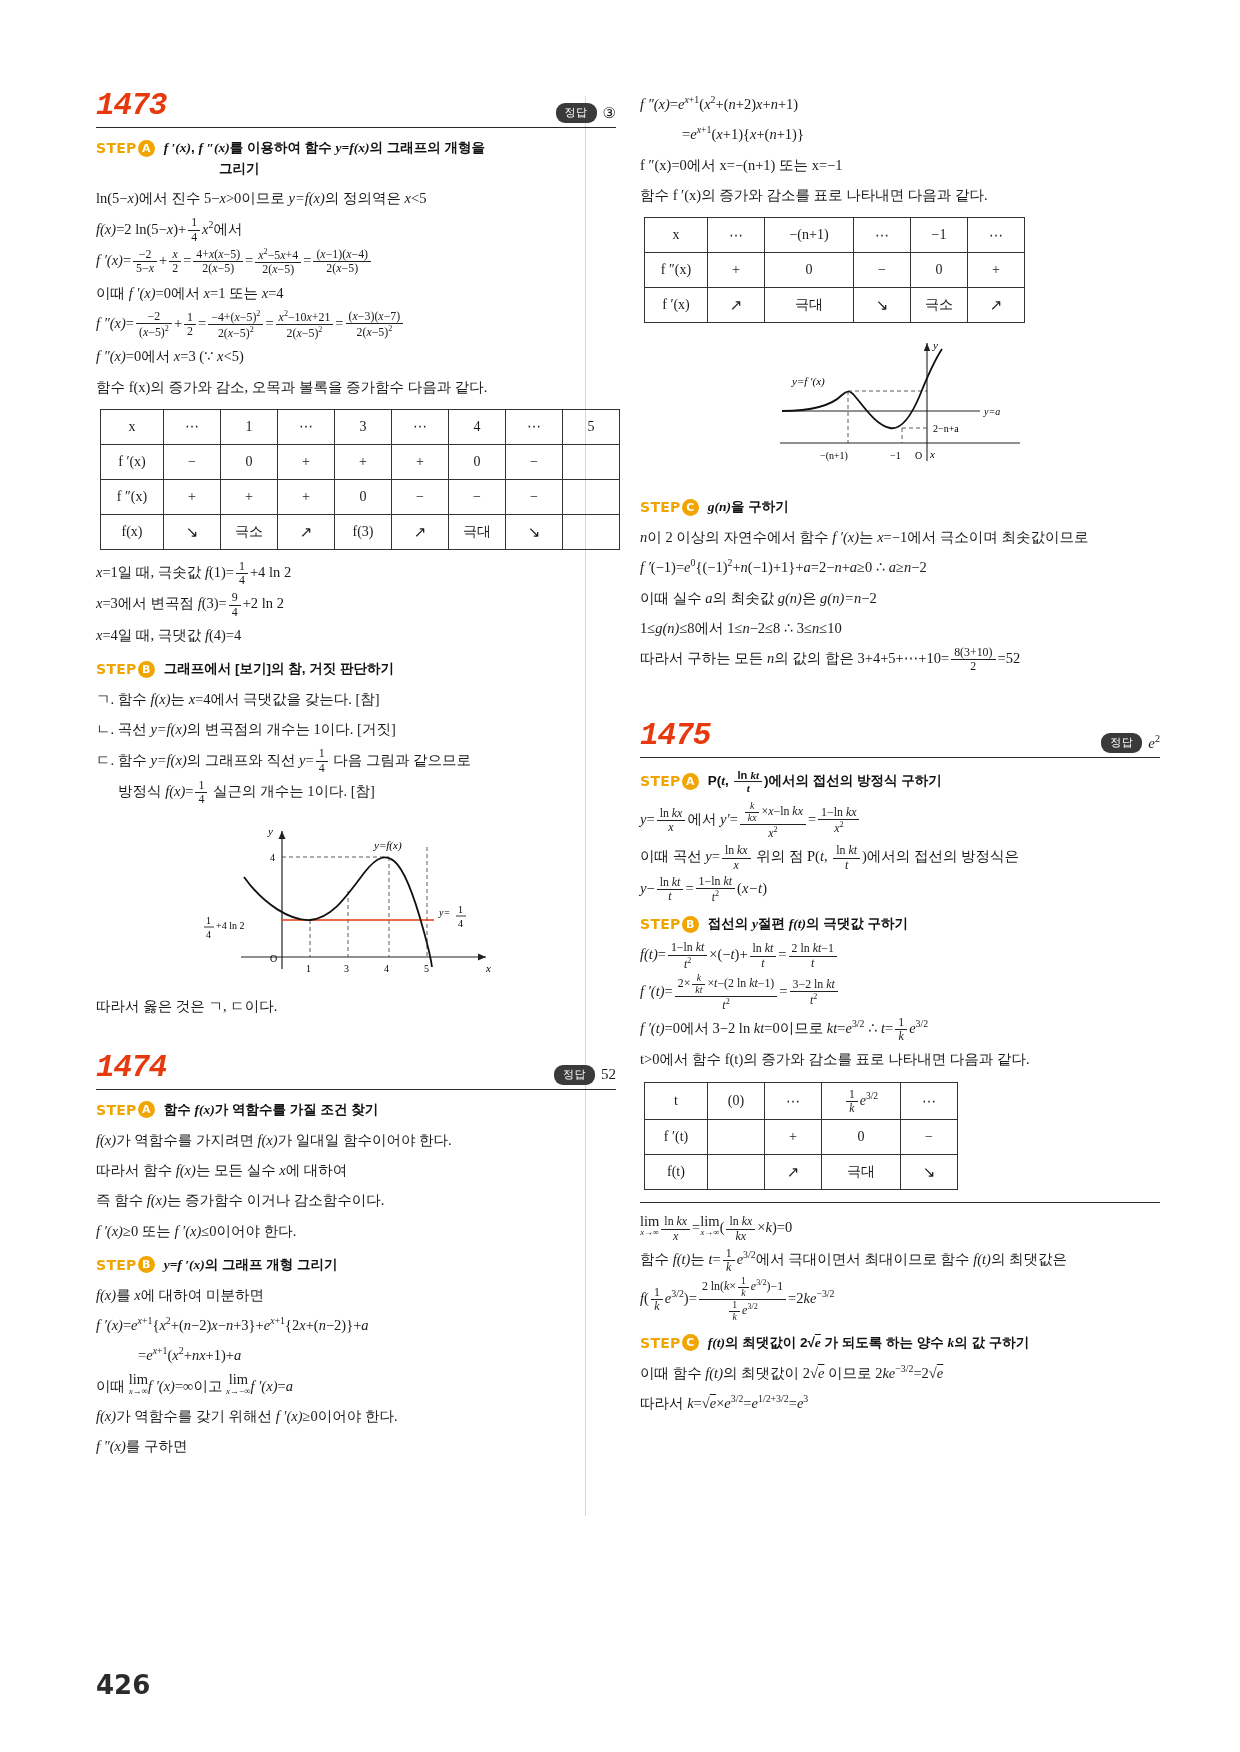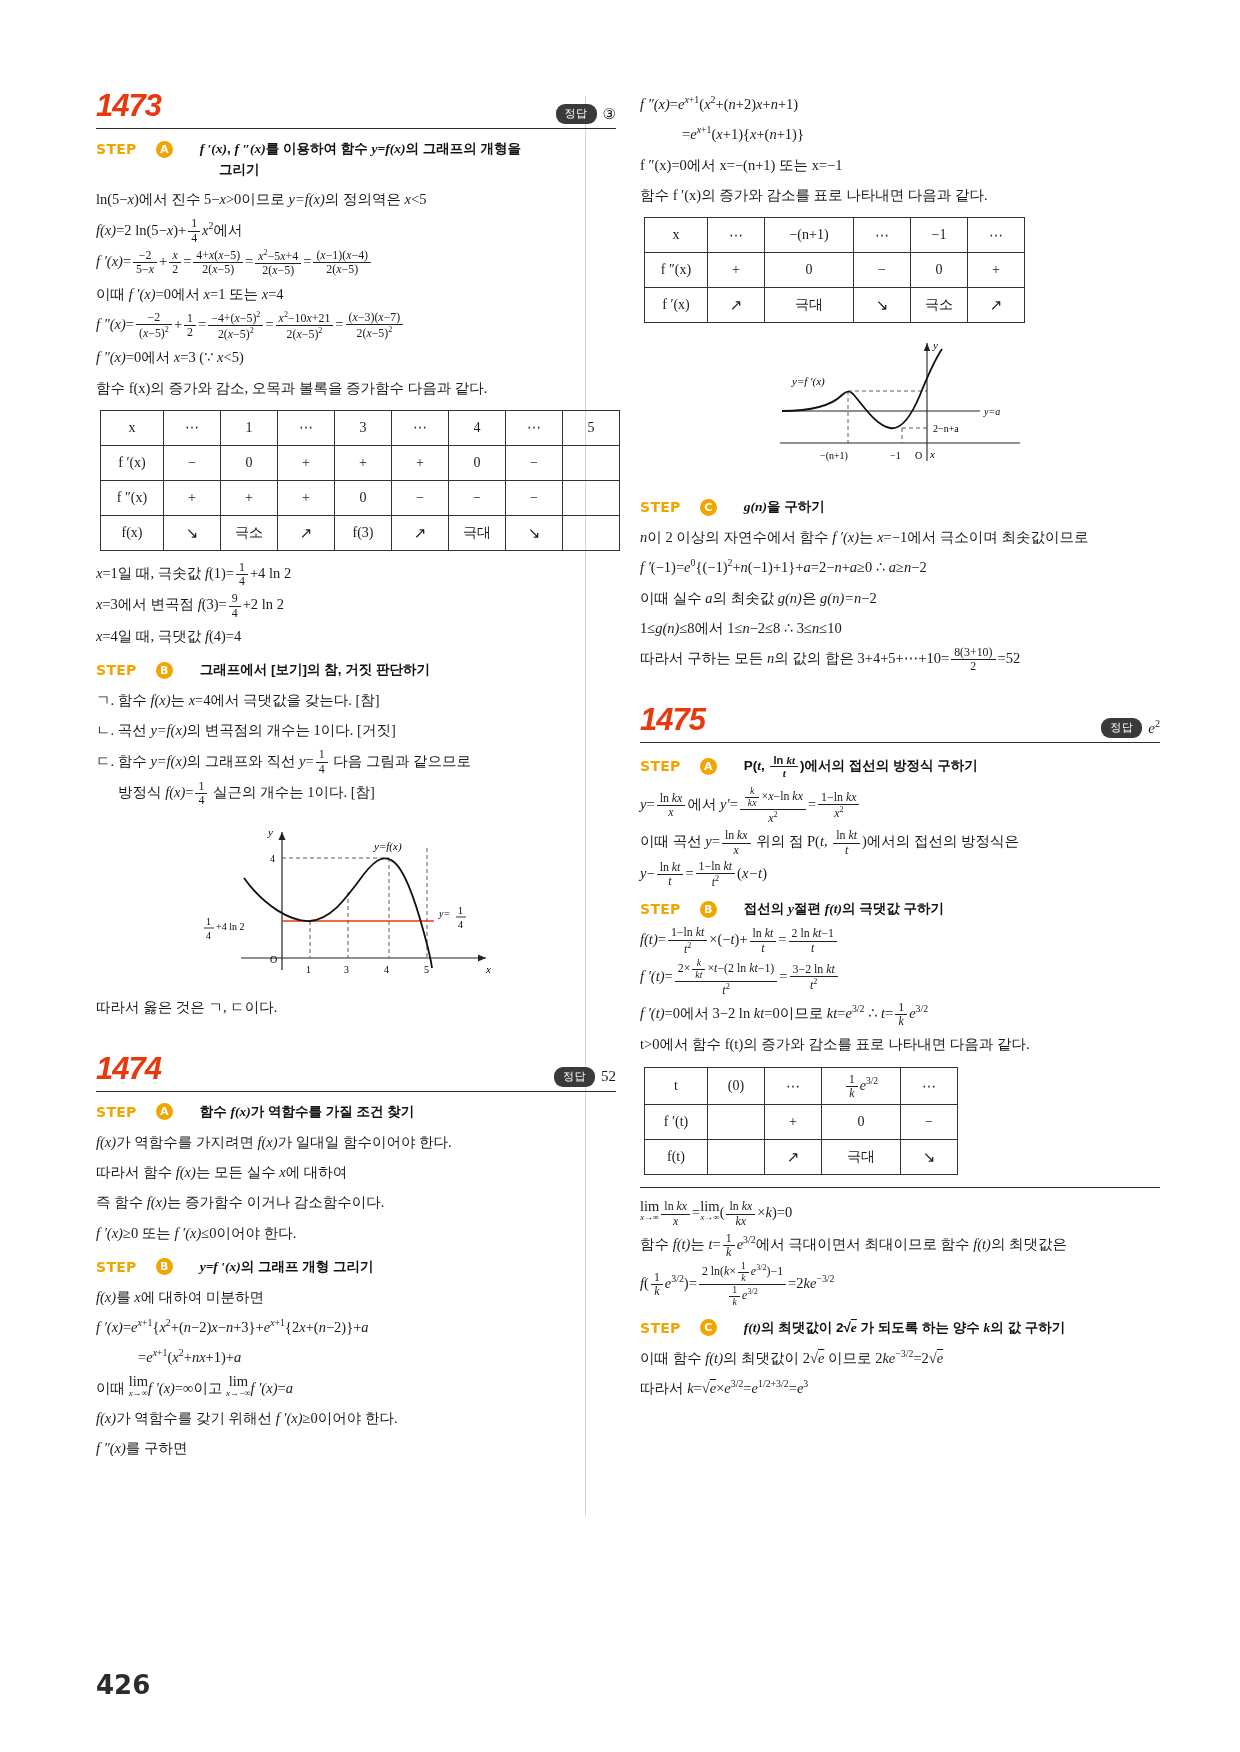--- a/index.html
+++ b/index.html
@@ -11,39 +11,39 @@
     position:relative;
     overflow:hidden;
   }
   .page{position:relative;width:1240px;height:1752px;}
   .col{position:absolute;top:0;width:520px;}
   .col-left{left:96px;}
   .col-right{left:640px;}
   .divider{position:absolute;left:585px;top:96px;width:1px;height:1420px;background:#d8d8d8;}
   .prob-head{position:relative;margin-bottom:4px;}
   .prob-num{
-    font-family:Liberation Sans, sans-serif;
+    font-family:Liberation Mono, monospace;
     font-weight:bold;font-style:italic;
     font-size:31px;color:#e8380d;letter-spacing:-1px;
   }
   .ans-badge{
     position:absolute;right:0;bottom:0;
     display:flex;align-items:center;gap:6px;
     font-size:12px;
   }
   .ans-pill{
     background:#3a3a3a;color:#fff;border-radius:9px;
     font-family:"Liberation Sans", sans-serif;
     font-size:11px;padding:2px 9px 3px 9px;letter-spacing:0.5px;
   }
   .ans-val{font-family:"Liberation Serif", serif;font-size:15px;}
   .hr{border-top:1.6px solid #2b2b2b;margin:2px 0 10px 0;}
   .hr-thin{border-top:1px solid #2b2b2b;margin:2px 0 10px 0;}
   .step{
-    display:flex;align-items:center;gap:22px;margin:11px 0 7px 0;
+    display:flex;align-items:center;gap:4px;margin:11px 0 7px 0;
   }
   .step-word{
     font-family:"DejaVu Sans", sans-serif;font-weight:bold;font-size:14px;
     color:#f0a500;letter-spacing:0.3px;
   }
   .step-badge{
     width:17px;height:17px;border-radius:50%;
     background:#f0a500;color:#fff;
     font-family:"DejaVu Sans", sans-serif;font-weight:bold;font-size:11px;
     display:flex;align-items:center;justify-content:center;
@@ -325,21 +325,21 @@
         <span class="step-title"><i class="v">g(n)</i>을 구하기</span>
       </div>
 
       <div class="ln"><i class="v">n</i>이 2 이상의 자연수에서 함수 <i class="v">f ′(x)</i>는 <i class="v">x</i>=−1에서 극소이며 최솟값이므로</div>
       <div class="ln"><i class="v">f ′</i>(−1)=<i class="v">e</i><sup>0</sup>{(−1)<sup>2</sup>+<i class="v">n</i>(−1)+1}+<i class="v">a</i>=2−<i class="v">n</i>+<i class="v">a</i>≥0  ∴ <i class="v">a</i>≥<i class="v">n</i>−2</div>
       <div class="ln">이때 실수 <i class="v">a</i>의 최솟값 <i class="v">g(n)</i>은 <i class="v">g(n)=n</i>−2</div>
       <div class="ln">1≤<i class="v">g(n)</i>≤8에서 1≤<i class="v">n</i>−2≤8  ∴ 3≤<i class="v">n</i>≤10</div>
       <div class="ln">따라서 구하는 모든 <i class="v">n</i>의 값의 합은 3+4+5+⋯+10=<span class="frac"><span class="num">8(3+10)</span><span class="den">2</span></span>=52</div>
     </div>
 
-    <div style="margin-top:28px;">
+    <div style="margin-top:44px;">
       <div class="prob-head">
         <span class="prob-num">1475</span>
         <span class="ans-badge">
           <span class="ans-pill">정답</span>
           <span class="ans-val"><i class="v">e</i><sup>2</sup></span>
         </span>
       </div>
       <div class="hr"></div>
 
       <div class="step">

